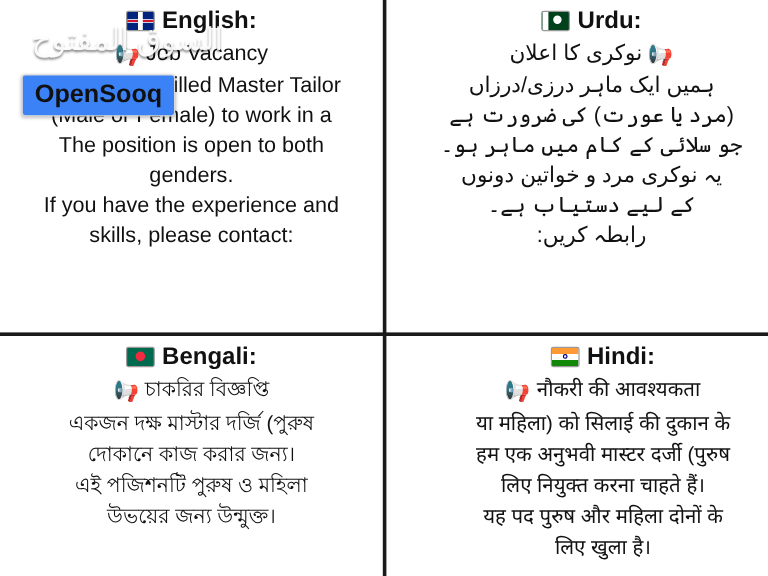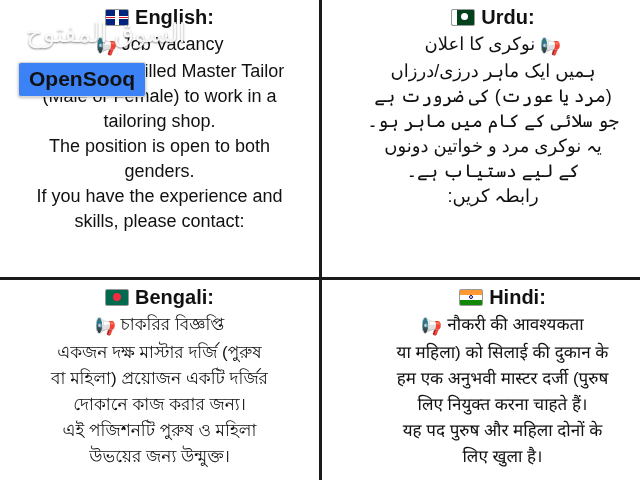--- a/index.html
+++ b/index.html
@@ -188,21 +188,20 @@
     <div class="heading">
       <span class="flag flag-uk">
           <i></i>
         </span>
       <span>English:</span>
     </div>
     <div class="body-en">
       <p class="line"><span class="megaphone">📢</span> <span>Job Vacancy</span></p>
       <p class="line">We need a skilled Master Tailor</p>
       <p class="line">(Male or Female) to work in a</p>
-      <p class="line">tailoring shop.</p>
       <p class="line">The position is open to both</p>
       <p class="line">genders.</p>
       <p class="line">If you have the experience and</p>
       <p class="line">skills, please contact:</p>
     </div>
   </div>
 
   <div class="quad q-tr">
     <div class="heading">
       <span class="flag flag-pk"></span>
@@ -220,21 +219,20 @@
   </div>
 
   <div class="quad q-bl clip-bottom">
     <div class="heading">
       <span class="flag flag-bd"></span>
       <span>Bengali:</span>
     </div>
     <div class="body-bn">
       <p class="line"><span class="megaphone">📢</span> <span>চাকরির বিজ্ঞপ্তি</span></p>
       <p class="line">একজন দক্ষ মাস্টার দর্জি (পুরুষ</p>
-      <p class="line">বা মহিলা) প্রয়োজন একটি দর্জির</p>
       <p class="line">দোকানে কাজ করার জন্য।</p>
       <p class="line">এই পজিশনটি পুরুষ ও মহিলা</p>
       <p class="line">উভয়ের জন্য উন্মুক্ত।</p>
     </div>
   </div>
 
   <div class="quad q-br clip-bottom">
     <div class="heading">
       <span class="flag flag-in"></span>
       <span>Hindi:</span>

